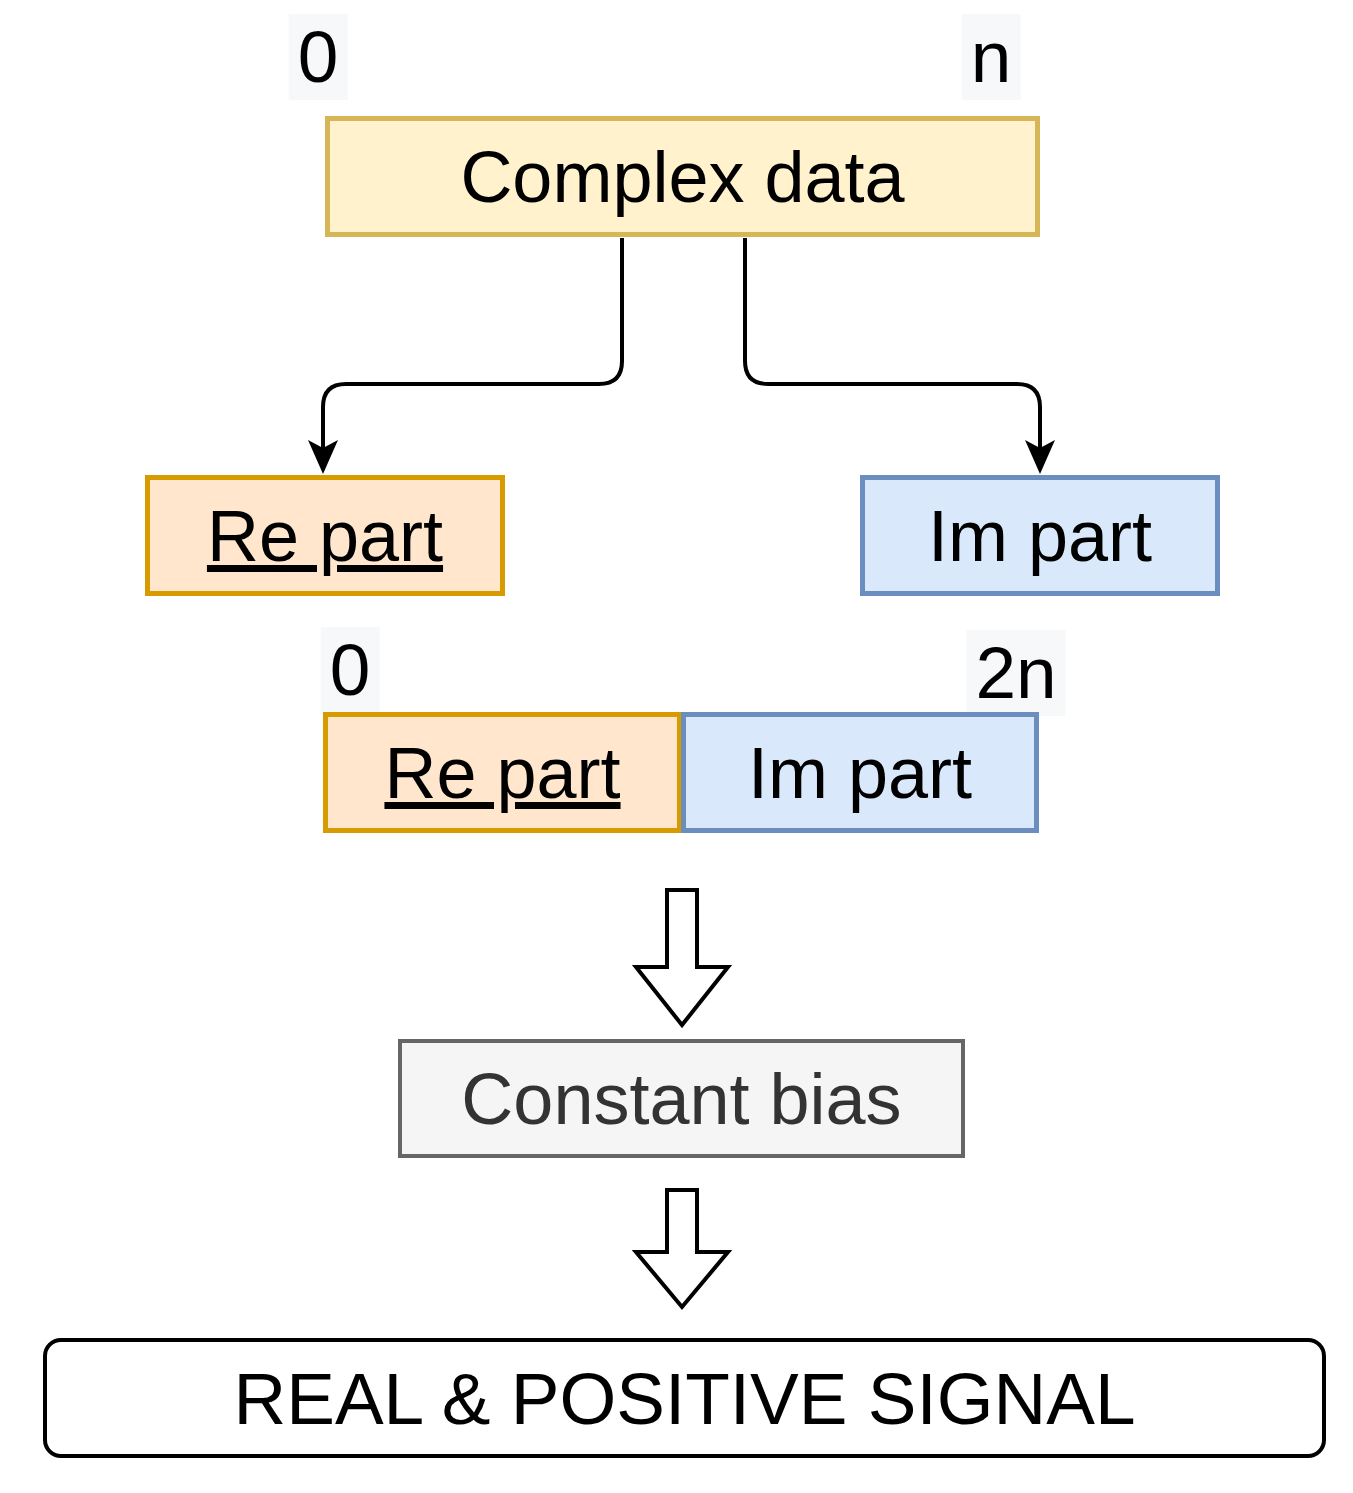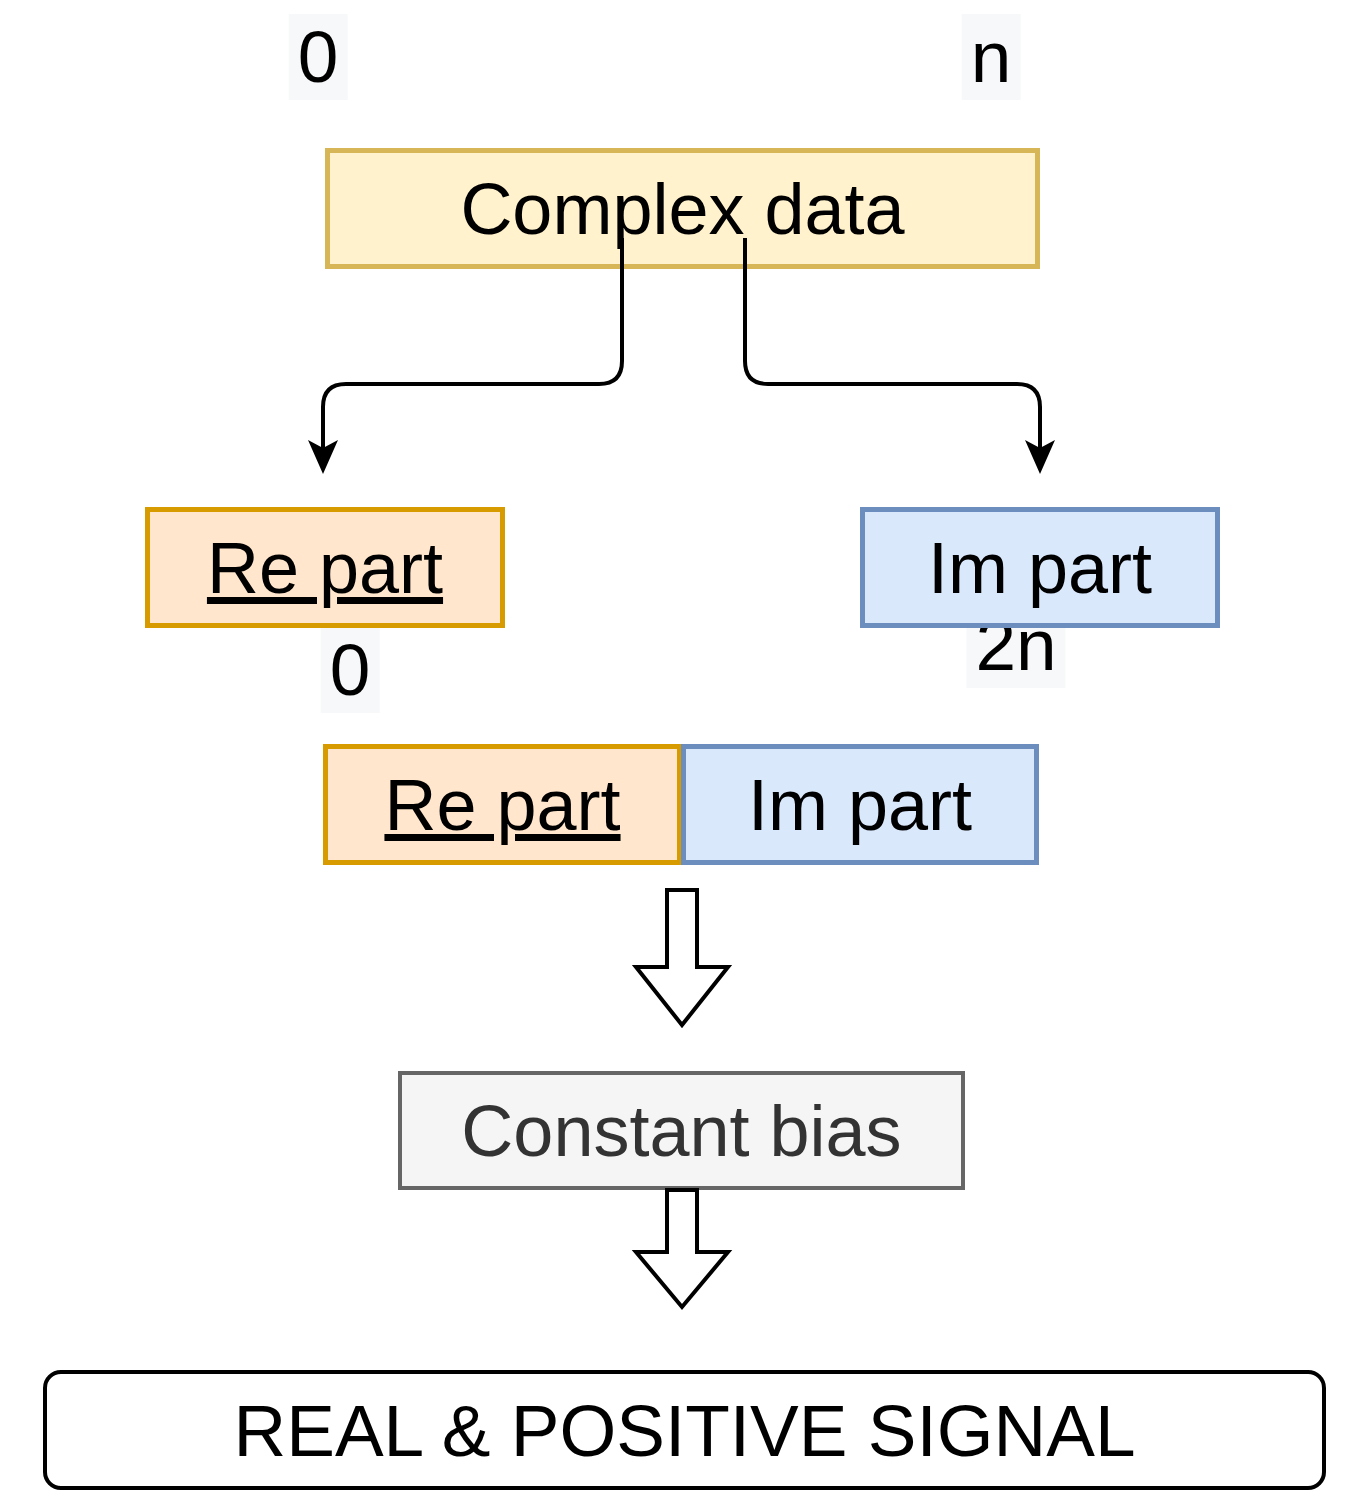--- a/index.html
+++ b/index.html
@@ -7,21 +7,21 @@
     position:relative;
     width:1353px;height:1493px;
     background:var(--canvas-bg,#ffffff);
     font-family:"Liberation Sans", sans-serif;
     overflow:hidden;
   }
   svg.overlay{position:absolute;left:0;top:0;width:1353px;height:1493px;pointer-events:none;}
   .node{
     position:absolute;box-sizing:border-box;
     display:flex;align-items:center;justify-content:center;
-    font-size:72px;color:#000;white-space:nowrap;line-height:1;margin-top:32px;
+    font-size:72px;color:#000;white-space:nowrap;line-height:1;
   }
   .node-yellow{background:var(--yellow-fill,#FFF2CC);border:5px solid var(--yellow-border,#D6B656);}
   .node-orange{background:var(--orange-fill,#FFE6CC);border:5px solid var(--orange-border,#D79B00);text-decoration:underline;}
   .node-blue{background:var(--blue-fill,#DAE8FC);border:5px solid var(--blue-border,#6C8EBF);}
   .node-gray{background:var(--gray-fill,#F5F5F5);border:4px solid var(--gray-border,#666666);color:var(--gray-text,#333333);}
   .node-output{background:#ffffff;border:4px solid #000;border-radius:18px;font-size:73px;}
   .merged{position:absolute;display:flex;}
   .merged .node{position:relative;}
   .idx-label{
     position:absolute;transform:translateX(-50%);
@@ -31,21 +31,21 @@
   }
 </style>
 </head>
 <body>
 
 <div class="canvas">
 
   <div class="idx-label" style="left:318px;top:14px;">0</div>
   <div class="idx-label" style="left:991px;top:14px;">n</div>
   <div class="idx-label" style="left:350px;top:627px;">0</div>
-  <div class="idx-label" style="left:1016px;top:602px;">2n</div>
+  <div class="idx-label" style="left:1016px;top:630px;">2n</div>
 
   <div class="node node-yellow" style="left:325px;top:116px;width:715px;height:121px;">
     <span>Complex data</span>
   </div>
 
   <div class="node node-orange" style="left:145px;top:475px;width:360px;height:121px;">
     <span>Re part</span>
   </div>
   <div class="node node-blue" style="left:860px;top:475px;width:360px;height:121px;">
     <span>Im part</span>

